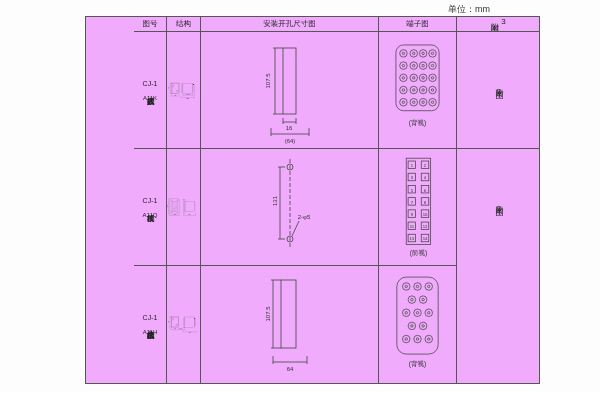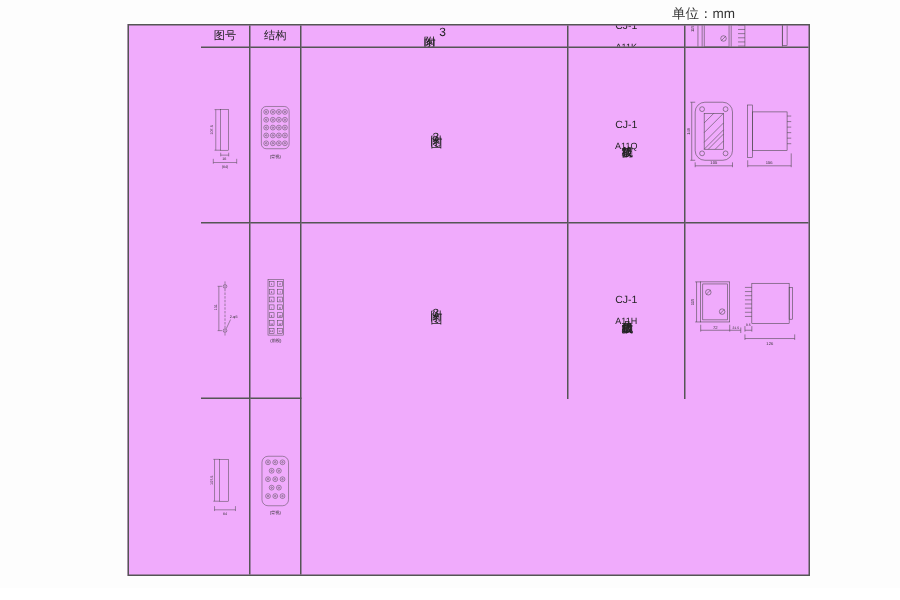--- a/index.html
+++ b/index.html
@@ -29,20 +29,22 @@
 </head>
 <body>
 
 <div class="page">
   <div class="unit">单位：mm</div>
 
   <div class="tbl">
 
     <div class="c hd">图号</div>
     <div class="c hd">结构</div>
+    <div class="c hd">安装开孔尺寸图</div>
+    <div class="c hd">端子图</div>
 
     <div class="c fig">附图3</div>
     <div class="c struct">
       <span class="model">CJ-1</span>
       <span class="desc">嵌入式后接线</span>
       <span class="code">A11K</span>
     </div>
     <div class="c">
       <svg width="178" height="117" viewBox="0 0 178 117">
         <g stroke="#444" stroke-width="0.8" fill="none">

